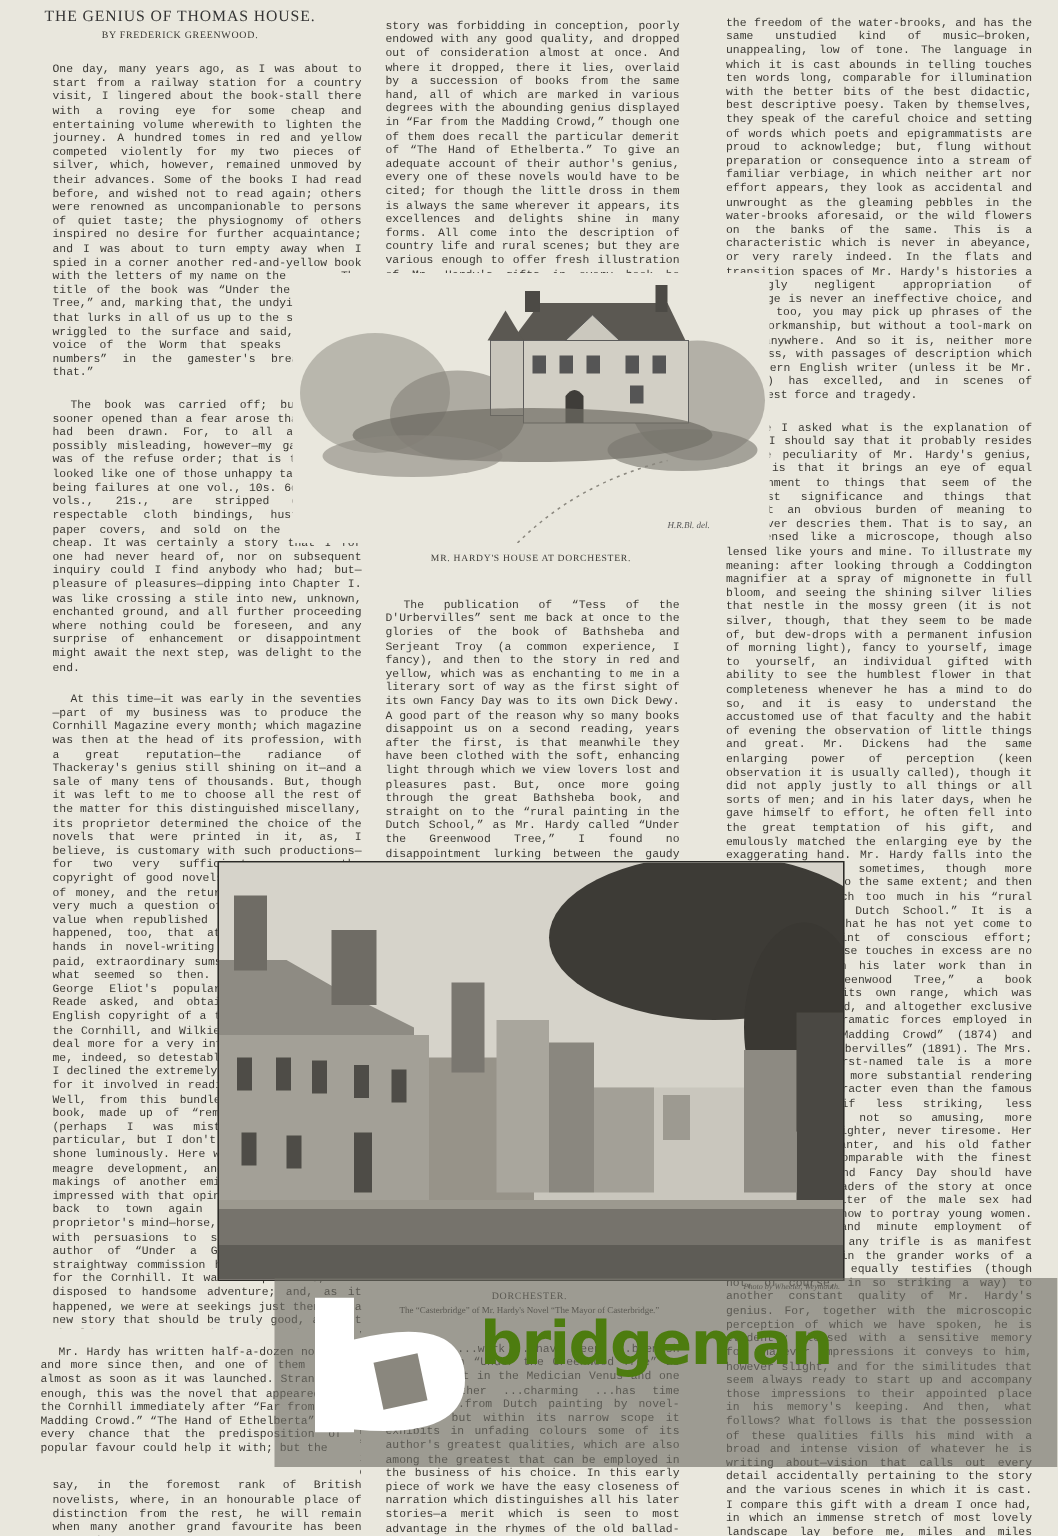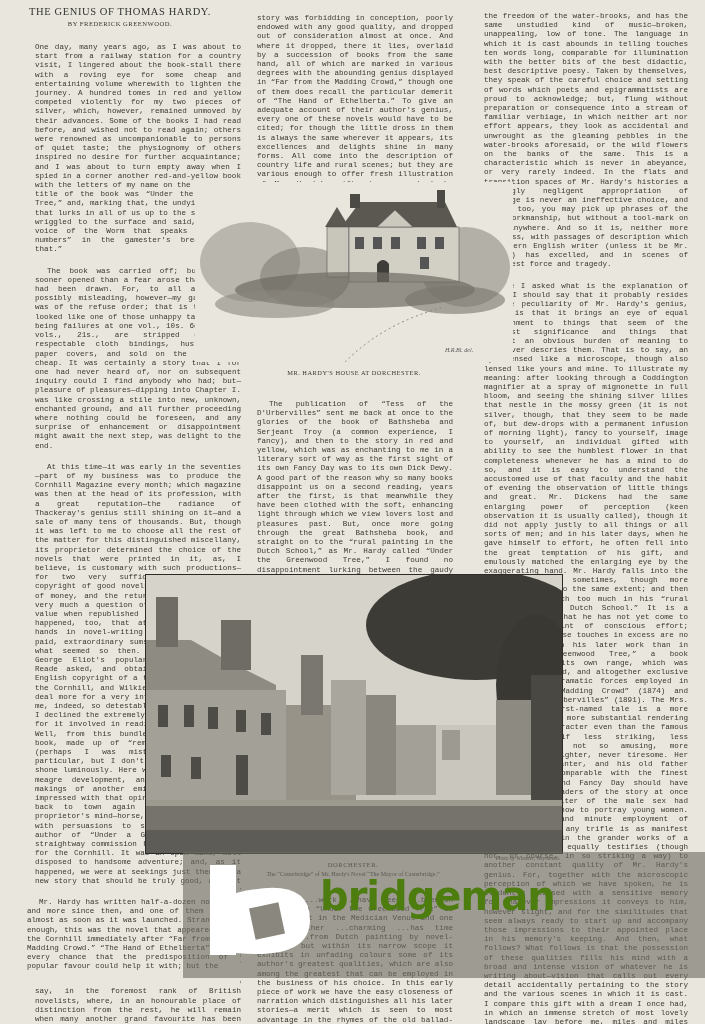--- a/index.html
+++ b/index.html
@@ -55,21 +55,21 @@
     position: absolute; left: 320px; top: 878px; color: #4d7c0f;
     font-family: "DejaVu Sans", "Liberation Sans", sans-serif; font-weight: bold;
     font-size: 40px; line-height: 36px; letter-spacing: -1px;
   }
 </style>
 </head>
 <body>
 
 <div class="page">
 
-  <div class="title">THE GENIUS OF THOMAS HARDY.</div>
+  <div class="title">THE GENIUS OF THOMAS HOUSE.</div>
   <div class="byline">BY FREDERICK GREENWOOD.</div>
 
   <div class="col" style="left:23px; top:31px; width:230px;">
     <p class="noindent">One day, many years ago, as I was about to start from a railway station for a country visit, I lingered about the book-stall there with a roving eye for some cheap and entertaining volume wherewith to lighten the journey. A hundred tomes in red and yellow competed violently for my two pieces of silver, which, however, remained unmoved by their advances. Some of the books I had read before, and wished not to read again; others were renowned as uncompanionable to persons of quiet taste; the physiognomy of others inspired no desire for further acquaintance; and I was about to turn empty away when I spied in a corner another red-and-yellow book with the letters of my name on the cover. The title of the book was “Under the Greenwood Tree,” and, marking that, the undying egotism that lurks in all of us up to the second best wriggled to the surface and said, with the voice of the Worm that speaks of “lucky numbers” in the gamester's breast, “Try that.”</p>
     <p>The book was carried off; but was no sooner opened than a fear arose that a blank had been drawn. For, to all appearance—possibly misleading, however—my gay bargain was of the refuse order; that is to say, it looked like one of those unhappy tales which, being failures at one vol., 10s. 6d., or two vols., 21s., are stripped of their respectable cloth bindings, hustled into paper covers, and sold on the bookstalls cheap. It was certainly a story that I for one had never heard of, nor on subsequent inquiry could I find anybody who had; but—pleasure of pleasures—dipping into Chapter I. was like crossing a stile into new, unknown, enchanted ground, and all further proceeding where nothing could be foreseen, and any surprise of enhancement or disappointment might await the next step, was delight to the end.</p>
     <p>At this time—it was early in the seventies—part of my business was to produce the Cornhill Magazine every month; which magazine was then at the head of its profession, with a great reputation—the radiance of Thackeray's genius still shining on it—and a sale of many tens of thousands. But, though it was left to me to choose all the rest of the matter for this distinguished miscellany, its proprietor determined the choice of the novels that were printed in it, as, I believe, is customary with such productions—for two very sufficient reasons: the copyright of good novels costs a great deal of money, and the return for that money is very much a question of the story's market value when republished in separate form. It happened, too, that at this time eminent hands in novel-writing expected, and were paid, extraordinary sums for their work, or what seemed so then. Putting writers of George Eliot's popularity aside, Charles Reade asked, and obtained, £4000 for the English copyright of a tale that ran through the Cornhill, and Wilkie Collins had a great deal more for a very inferior concoction: to me, indeed, so detestable that after a while I declined the extremely small responsibility for it involved in reading the proof-sheets. Well, from this bundle of a two-shilling book, made up of “remainders,” apparently (perhaps I was mistaken as to that particular, but I don't think so), one fact shone luminously. Here was true genius in no meagre development, and here the obvious makings of another eminent hand. Strongly impressed with that opinion, I no sooner got back to town again than I invaded my proprietor's mind—horse, foot, and artillery—with persuasions to send for Mr. Hardy, author of “Under a Greenwood Tree,” and straightway commission him to write a novel for the Cornhill. It was an open mind, well disposed to handsome adventure; and, as it happened, we were at seekings just then for a new story that should be truly good, and yet should not cost seven thousand pounds exactly—a sum that has been ventured before now, with the melancholy result of alienating thousands of readers in no time. Mr. Hardy was sent for, and the outcome was the publication in Thackeray's magazine of that beautiful, strong, endearing piece of work, “Far from the Madding Crowd.” It was produced without flourish, had not a breath of prestige to recommend it, and immediately set its author where he now stands—that is to say, in the foremost rank of British novelists, where, in an honourable place of distinction from the rest, he will remain when many another grand favourite has been removed.</p>
   </div>
 
   <div class="col" style="left:245px; top:2px; width:220px;">
     <p class="noindent">story was forbidding in conception, poorly endowed with any good quality, and dropped out of consideration almost at once. And where it dropped, there it lies, overlaid by a succession of books from the same hand, all of which are marked in various degrees with the abounding genius displayed in “Far from the Madding Crowd,” though one of them does recall the particular demerit of “The Hand of Ethelberta.” To give an adequate account of their author's genius, every one of these novels would have to be cited; for though the little dross in them is always the same wherever it appears, its excellences and delights shine in many forms. All come into the description of country life and rural scenes; but they are various enough to offer fresh illustration of Mr. Hardy's gifts in every book he writes. Here, however, there is no entering on such breadths of illustration. Whole pages would be needed for</p>

